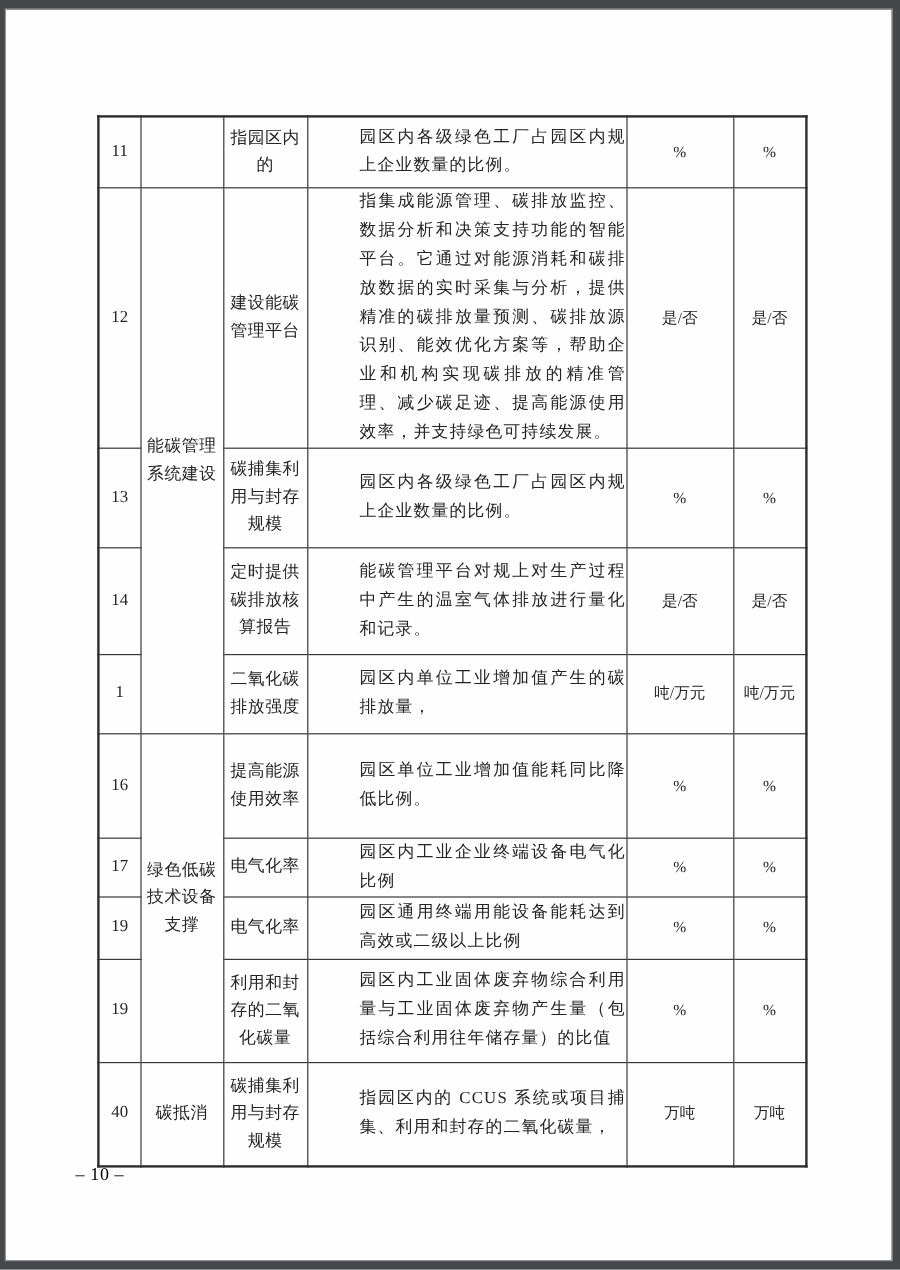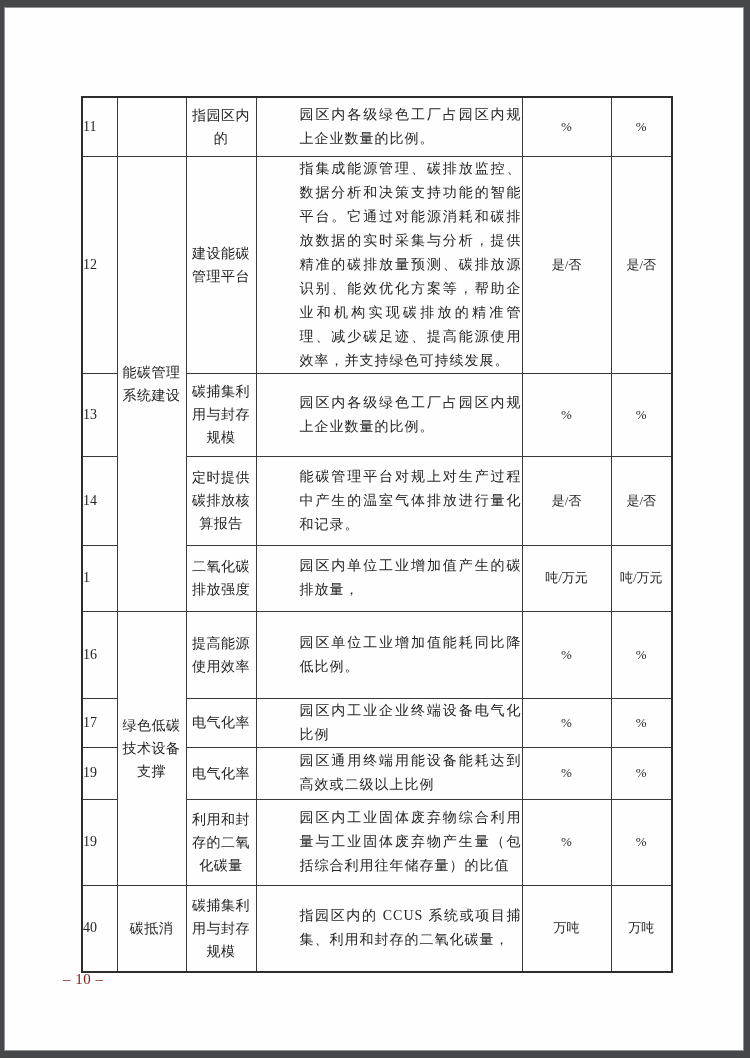--- a/index.html
+++ b/index.html
@@ -27,38 +27,38 @@
   tr.r11{height:59px}
   tr.r12{height:204px}
   tr.r13{height:83px}
   tr.r14{height:89px}
   tr.r15{height:66px}
   tr.r16{height:87px}
   tr.r17{height:40px}
   tr.r18{height:52px}
   tr.r19{height:86px}
   tr.r20{height:87px}
-  td.num{text-align:left;font-size:14px;}
+  td.num{text-align:center;font-size:14px;}
   td.cat,td.ind{text-align:center;font-size:14px;}
   .wrapbox{
     width:58px;margin:0 auto;text-align:center;
     letter-spacing:0.5px;line-height:23px;font-size:14px;
     word-break:break-all;
   }
   td.desc{padding:2px 4px;}
   .descbox{
     text-align:justify;text-justify:inter-character;
     font-size:14px;letter-spacing:1px;line-height:24px;
     word-break:normal;
     padding-left:43px;
   }
   td.unit{text-align:center;font-size:13px;white-space:nowrap;}
   .footer{
     position:absolute;left:58px;top:963px;
-    font-size:15px;color:#7f1d1d;letter-spacing:0.5px;
+    font-size:15px;color:#000000;letter-spacing:0.5px;
   }
 </style>
 </head>
 <body>
 
 <div class="page">
 
   <table class="indicator-table">
     <colgroup>
       <col style="width:35px">

